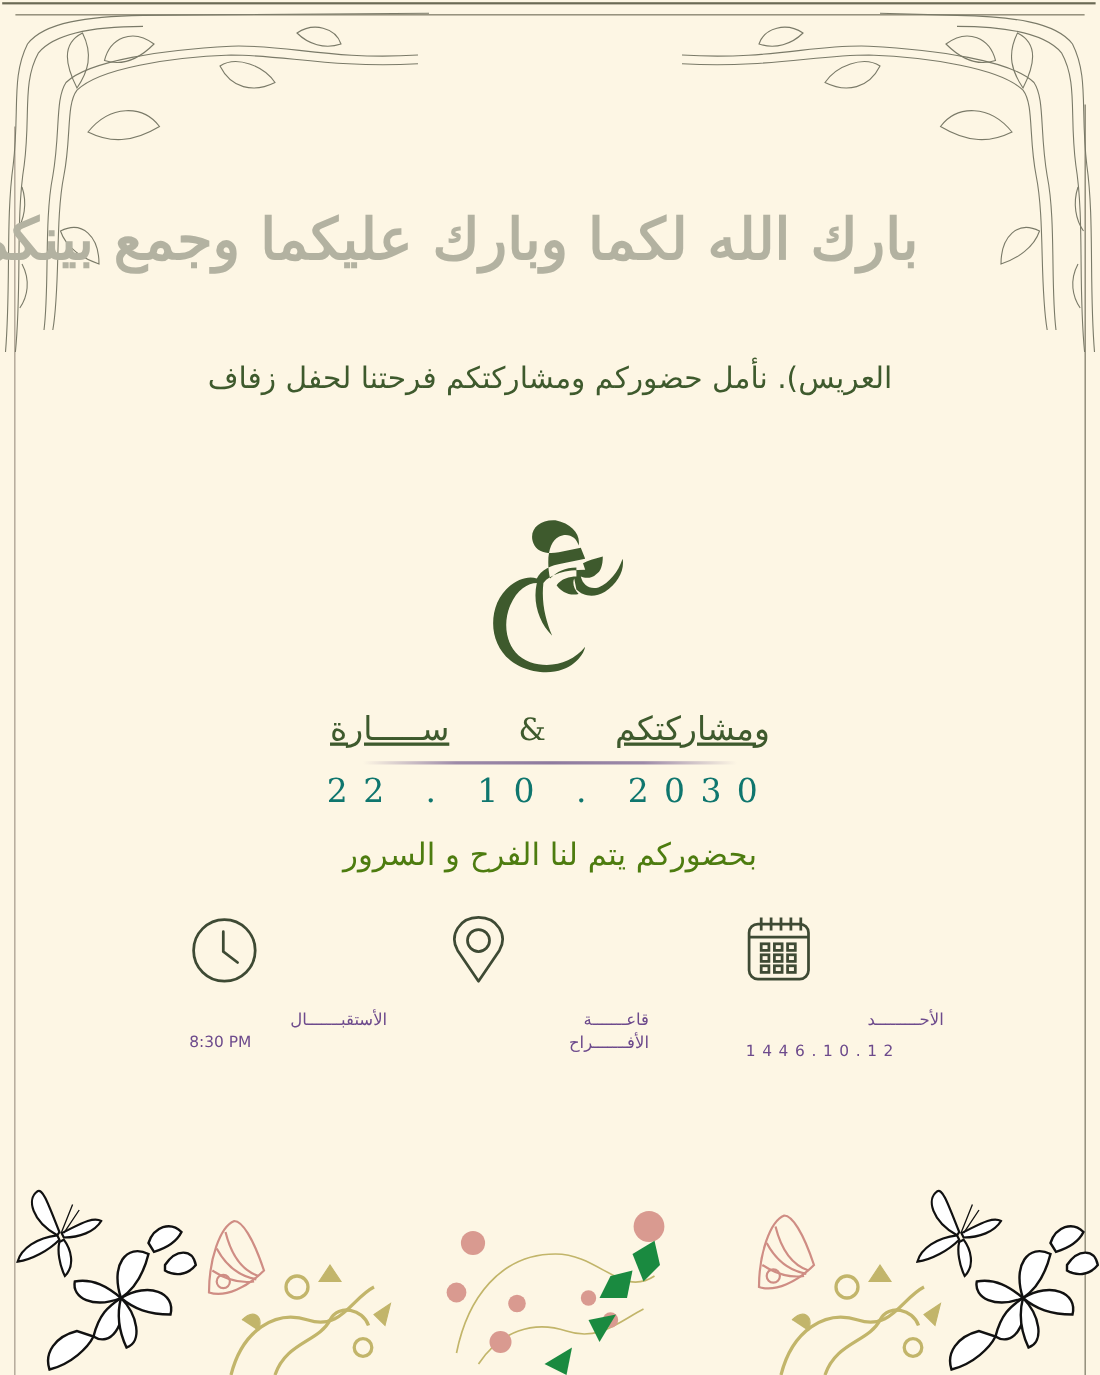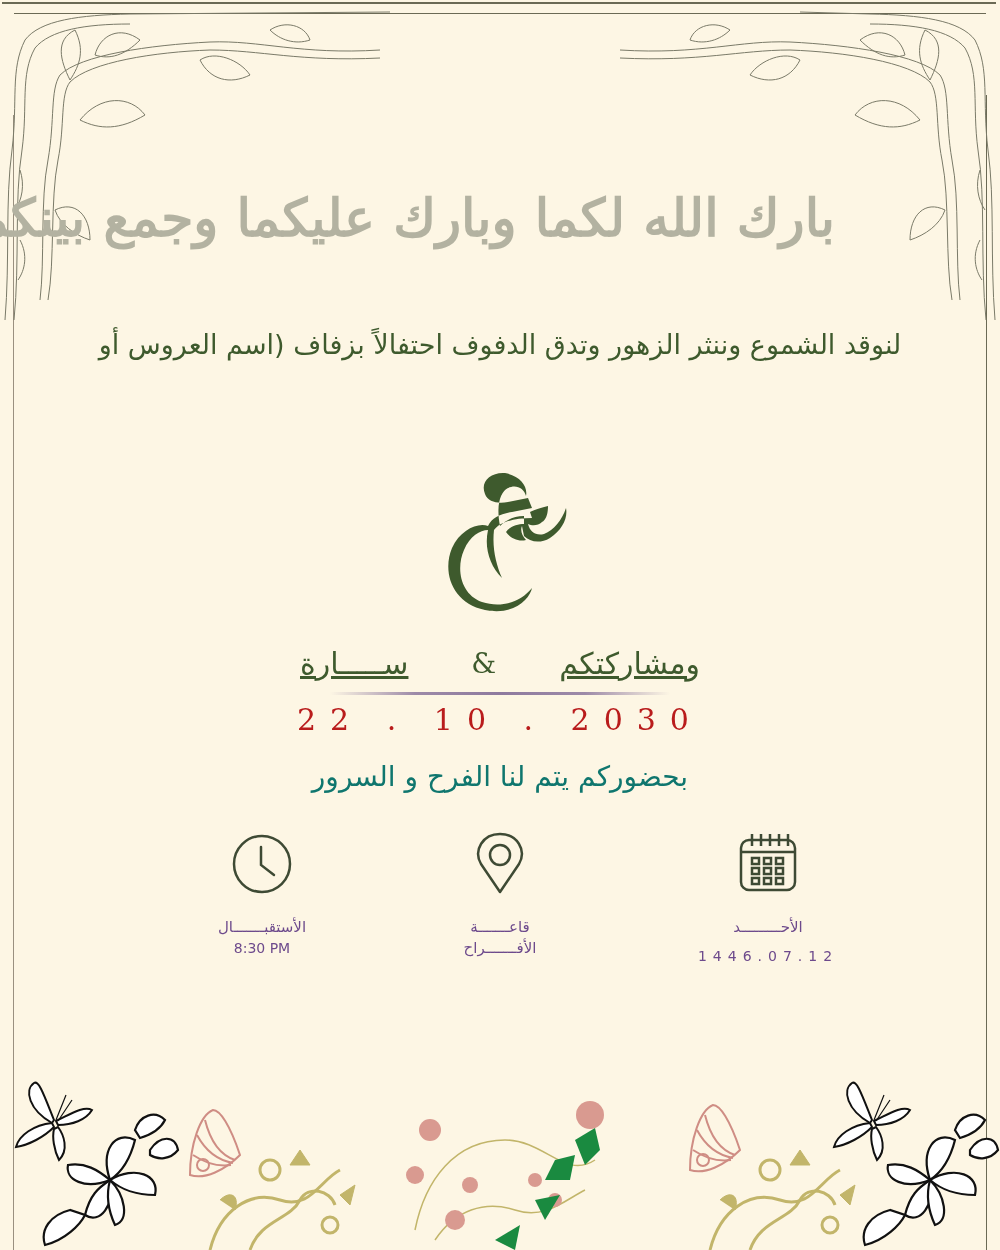--- a/index.html
+++ b/index.html
@@ -16,24 +16,24 @@
     font-family:"DejaVu Serif",serif;font-size:52px;font-weight:bold;color:#b3b2a1;line-height:105px;letter-spacing:-2px;white-space:nowrap;}
   .intro{position:absolute;left:95px;top:322px;width:810px;direction:rtl;text-align:center;color:#3e5a2d;
     font-family:"DejaVu Sans",sans-serif;font-size:27px;line-height:46px;}
   .monogram{position:absolute;left:430px;top:468px;width:150px;height:150px;}
   .names{position:absolute;left:290px;top:640px;width:420px;height:46px;direction:rtl;display:flex;justify-content:space-between;align-items:center;
     color:#3e5a2d;font-family:"DejaVu Sans",sans-serif;font-size:30px;padding:0 10px;box-sizing:border-box;}
   .names .amp{font-size:28px;font-family:"DejaVu Serif",serif;}
   .names .stretch{letter-spacing:14px;text-decoration:underline;}
   .divider{position:absolute;left:330px;top:692px;width:340px;height:3px;
     background:linear-gradient(90deg,rgba(160,140,190,0) 0%,#9d8aa8 25%,#8e7a9e 50%,#9d8aa8 75%,rgba(160,140,190,0) 100%);}
-  .date{position:absolute;left:290px;top:702px;width:420px;text-align:center;color:#b91c1c;
+  .date{position:absolute;left:290px;top:702px;width:420px;text-align:center;color:#0f766e;
     font-family:"DejaVu Serif",serif;font-size:30px;letter-spacing:14px;}
-  .tagline{position:absolute;left:250px;top:760px;width:500px;text-align:center;direction:rtl;color:#0f766e;font-size:28px;}
-  .info{position:absolute;top:830px;width:180px;text-align:center;color:#6d4a8c;}
+  .tagline{position:absolute;left:250px;top:760px;width:500px;text-align:center;direction:rtl;color:#4d7c0f;font-size:28px;}
+  .info{position:absolute;top:830px;width:180px;color:#6d4a8c;}
   .info .icon{display:block;margin:0 auto;}
   .info .label{font-size:15px;direction:rtl;margin-top:18px;line-height:22px;}
   .info .value{font-size:14px;line-height:20px;}
   .info.time{left:172px;}
   .info.place{left:410px;}
   .info.day{left:678px;}
   .info.day .value{letter-spacing:6px;margin-top:8px;}
   .deco{position:absolute;}
 </style>
 </head>
@@ -73,21 +73,21 @@
     <path d="M200 60 C215 50 240 60 250 75 C230 85 210 80 200 60Z"></path>
     <path d="M270 30 C285 20 305 25 310 40 C295 45 280 40 270 30Z"></path>
     <path d="M20 170 C25 185 22 200 15 210"></path>
     <path d="M20 240 C28 255 25 270 18 280"></path>
   </svg>
 </div>
 
 <div class="blessing">بارك الله لكما وبارك عليكما وجمع بينكما في خير</div>
 
 <div class="intro">
-  <div>لنوقد الشموع وننثر الزهور وتدق الدفوف احتفالاً بزفاف (اسم العروس أو</div>
+  <div>العريس). نأمل حضوركم ومشاركتكم فرحتنا لحفل زفاف</div>
 </div>
 
 <div class="monogram">
   <svg width="150" height="150" viewBox="0 0 150 150">
     <g fill="#3e5a2d">
       <path d="M75 5 C60 4 50 14 55 26 C58 34 68 36 78 34 L98 30 L102 40 L82 44 C70 46 62 50 58 58 C48 54 30 62 22 80 C12 104 22 135 55 142 C85 148 100 130 102 120 C90 135 70 140 52 134 C30 126 26 100 34 82 C40 68 50 62 58 62 C54 80 60 98 72 110 C66 96 62 80 64 62 C70 54 84 50 102 50 L100 44 C104 42 110 40 118 38 C118 46 116 52 112 54 C108 58 102 58 98 56 C100 64 106 68 114 66 C124 62 132 52 136 40 C138 50 132 62 120 70 C110 76 100 74 94 68 L92 58 C90 62 92 68 96 72 C88 74 80 70 76 64 C80 58 88 56 94 56 L94 48 C84 48 76 52 70 58 C66 38 70 24 78 20 C86 16 94 20 96 28 C98 18 90 8 75 5 Z"></path>
     </g>
   </svg>
 </div>
 
@@ -136,21 +136,21 @@
         <rect x="38" y="28" width="7" height="6"></rect>
       <rect x="14" y="38" width="7" height="6"></rect>
         <rect x="26" y="38" width="7" height="6"></rect>
         <rect x="38" y="38" width="7" height="6"></rect>
       <rect x="14" y="48" width="7" height="6"></rect>
         <rect x="26" y="48" width="7" height="6"></rect>
         <rect x="38" y="48" width="7" height="6"></rect>
     </svg>
   </span>
   <div class="label">الأحـــــــــد</div>
-  <div class="value">1446.07.12</div>
+  <div class="value">1446.10.12</div>
 </div>
 
 <div class="deco" style="left:14px;top:1075px;">
   <svg width="80" height="90" viewBox="0 0 80 90" fill="#fff" stroke="#111" stroke-width="2">
     <path d="M40 45 C30 20 25 5 20 8 C10 15 15 35 38 48 Z"></path>
     <path d="M38 48 C20 50 5 60 2 72 C15 70 30 62 40 52 Z"></path>
     <path d="M42 46 C55 40 70 30 78 35 C72 45 58 50 44 50 Z"></path>
     <path d="M44 52 C50 60 55 75 45 85 C40 75 38 62 40 54 Z"></path>
     <path d="M42 45 L52 20 M44 46 L58 25" stroke-width="1.2" fill="none"></path>
   </svg>

